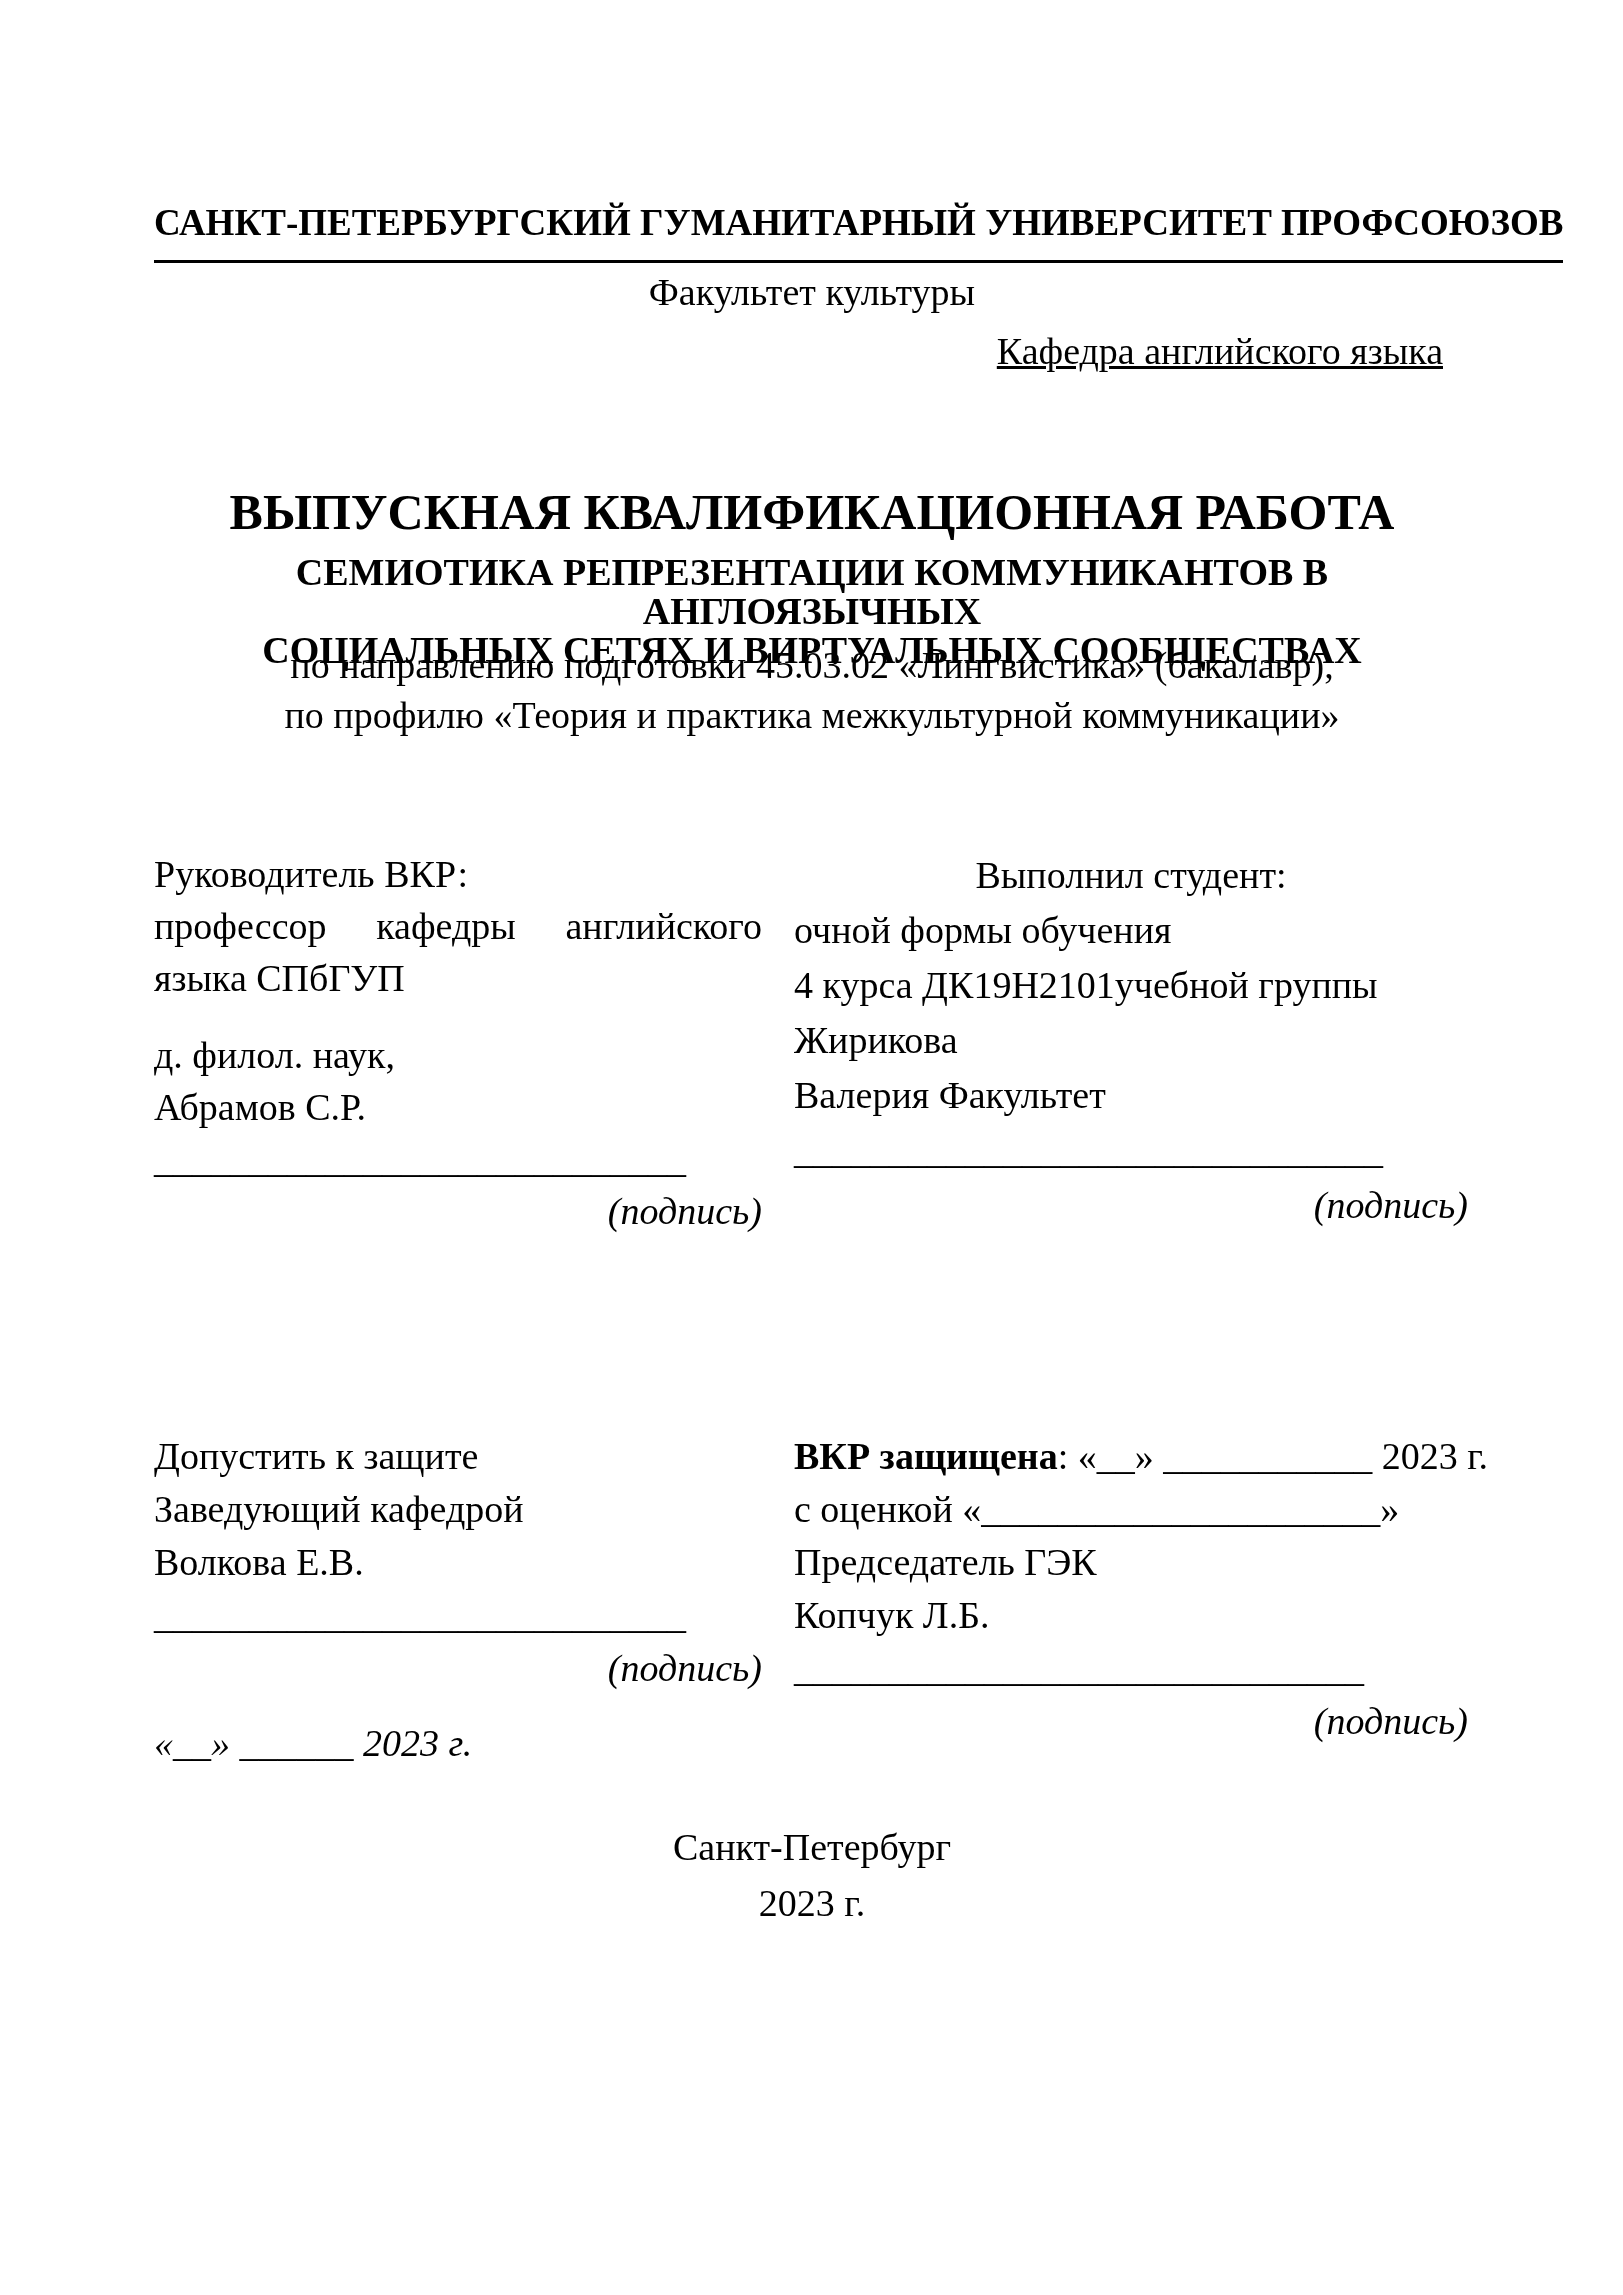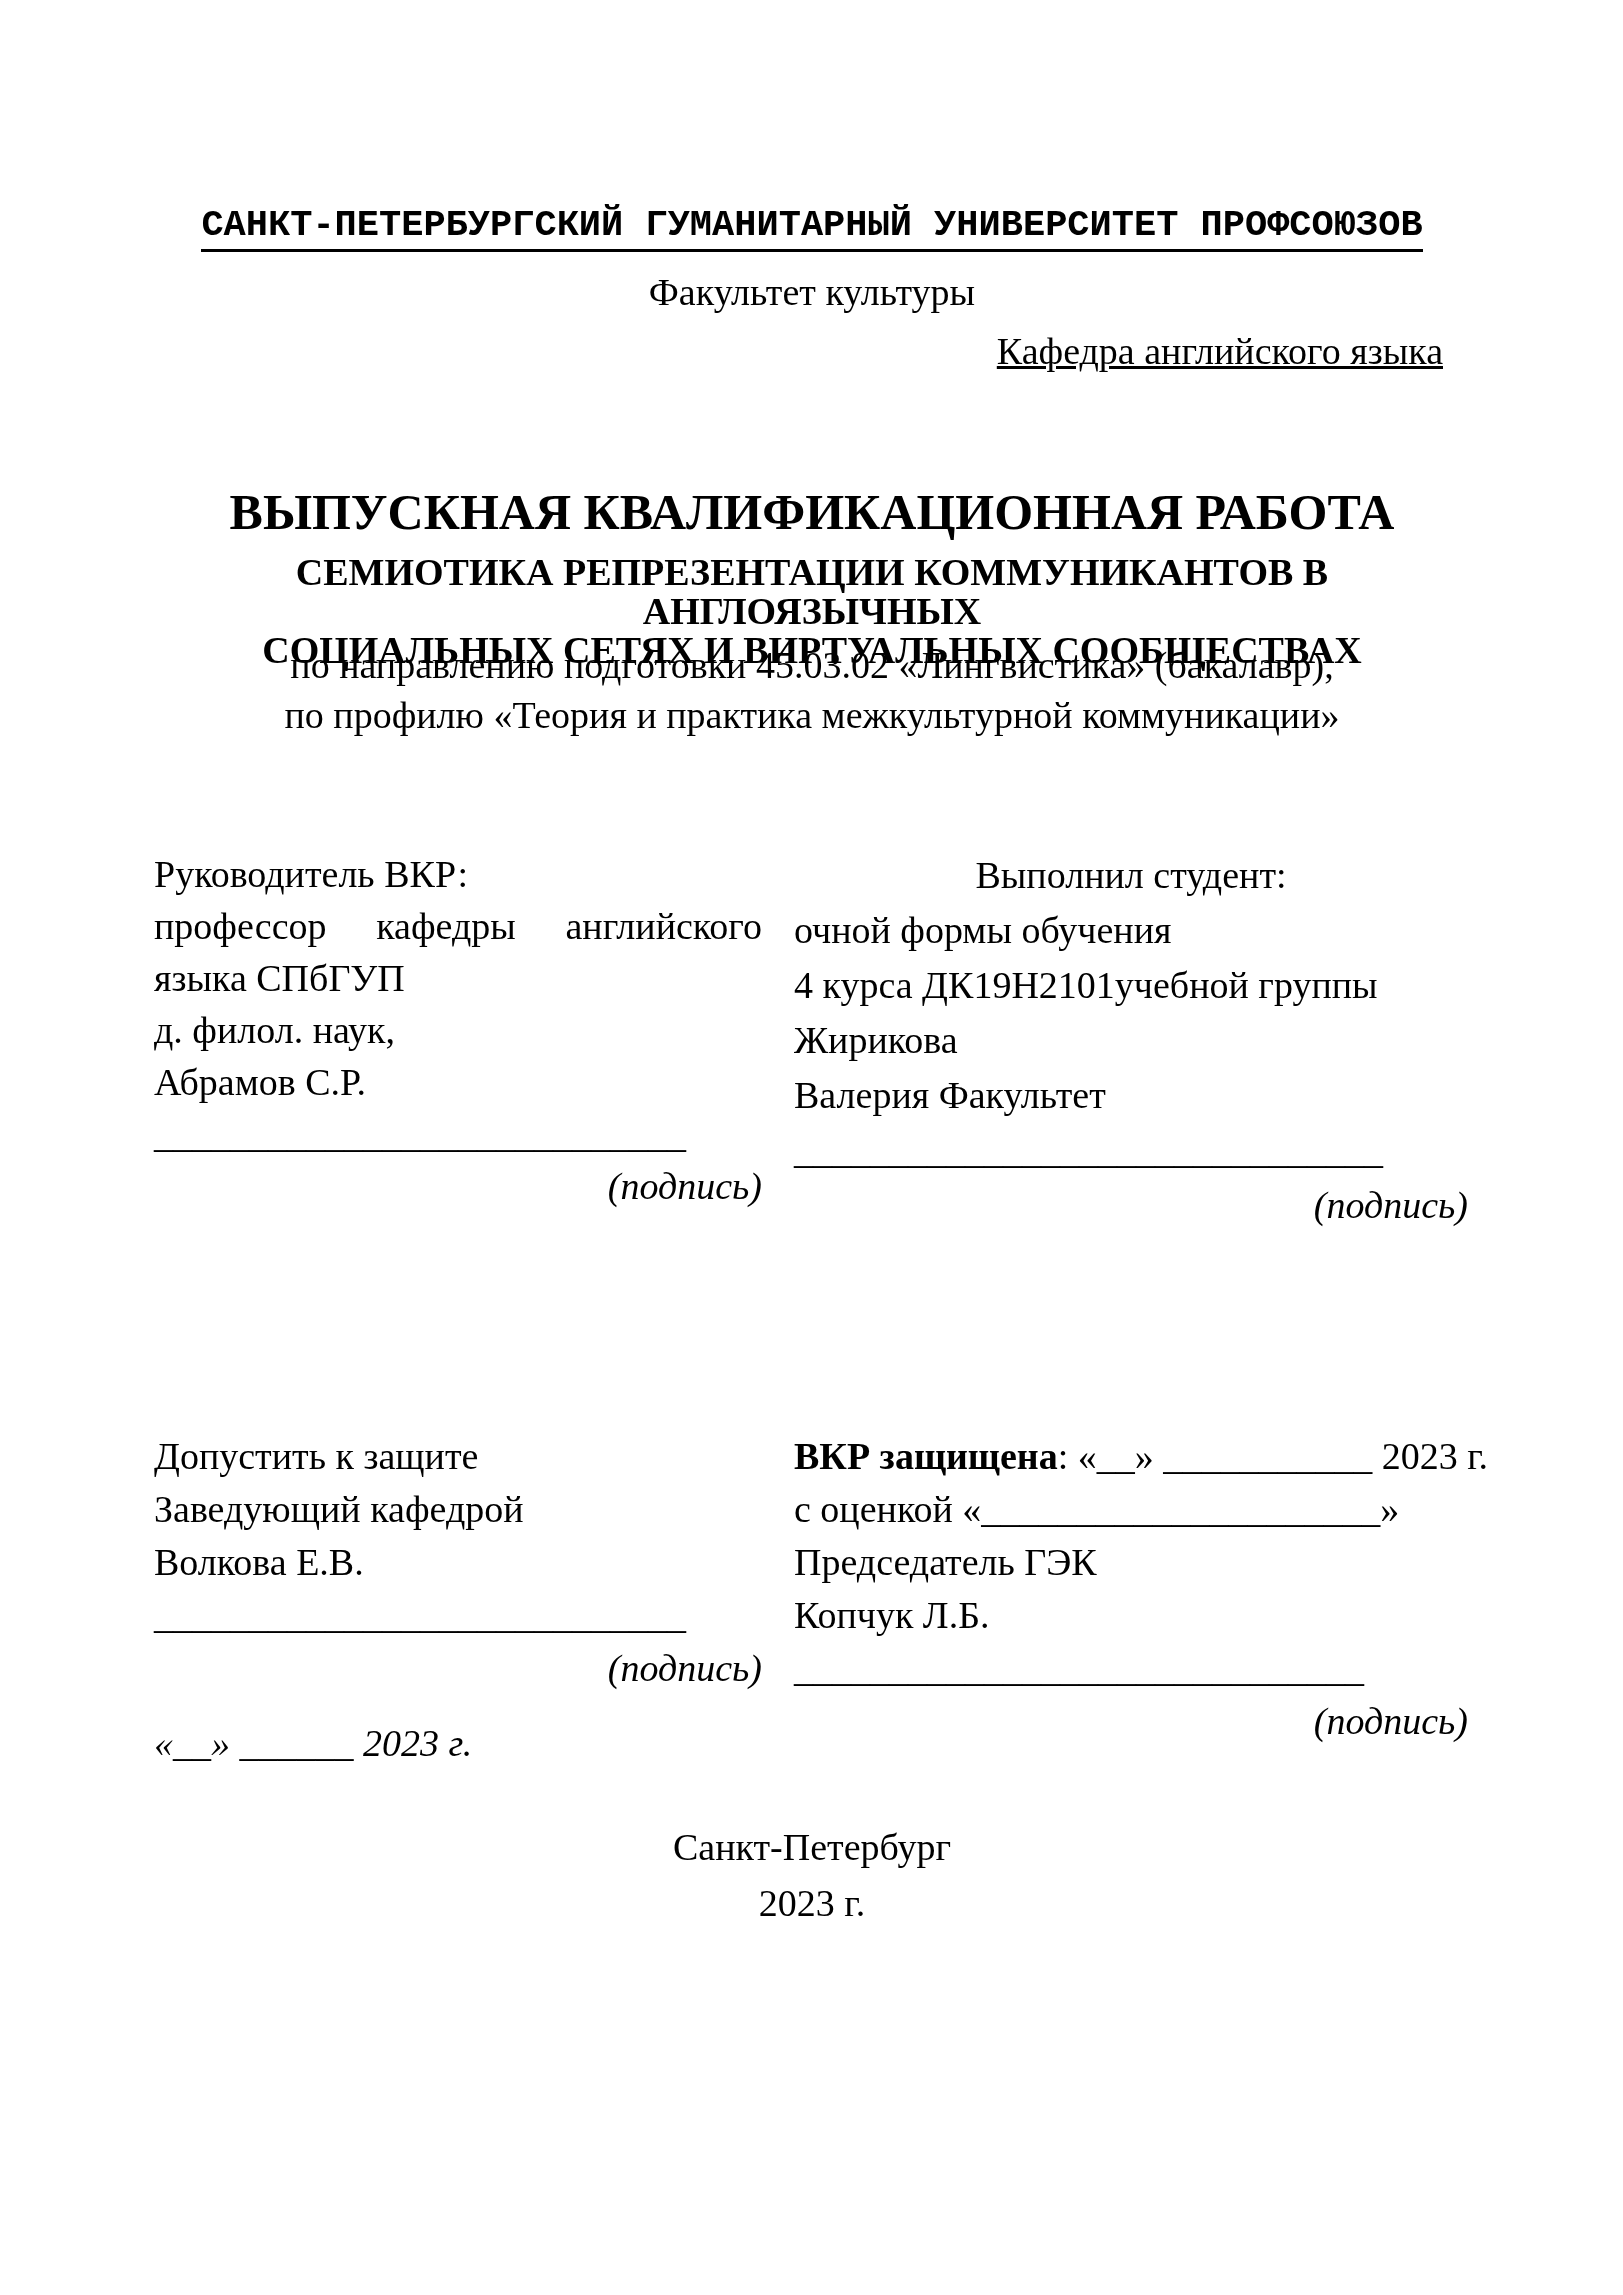--- a/index.html
+++ b/index.html
@@ -29,22 +29,21 @@
 
   .uni-title {
     top: 199px;
     font-weight: bold;
     font-size: 37px;
     line-height: 47px;
   }
   .uni-title .underlined {
     display: inline-block;
     border-bottom: 3.9px solid #000;
-    padding-bottom: 0;
-    font-family: Liberation Mono, monospace;
+    padding-bottom: 14px;
   }
   .faculty-line    { top: 269px; line-height: 47px; }
   .department-line { top: 328px; line-height: 47px; padding-right: 27px; box-sizing: border-box; }
 
   .work-type {
     top: 489px;
     font-weight: bold;
     font-size: 50px;
     line-height: 47px;
   }
@@ -70,21 +69,21 @@
 
   .cell-left.row-a  { line-height: 52px; }
   .cell-right.row-a { line-height: 55px; }
   .cell-left.row-b,
   .cell-right.row-b { line-height: 53px; }
 
   .just {
     text-align: justify;
     text-align-last: left;
   }
-  .gap-top    { }
+  .gap-top    { margin-top: 25px; }
   .gap-top-sm { margin-top: 22px; font-style: italic; }
 
   .sig-line {
     white-space: nowrap;
     letter-spacing: 0;
   }
   .sig-caption {
     font-style: italic;
     text-align: right;
   }

